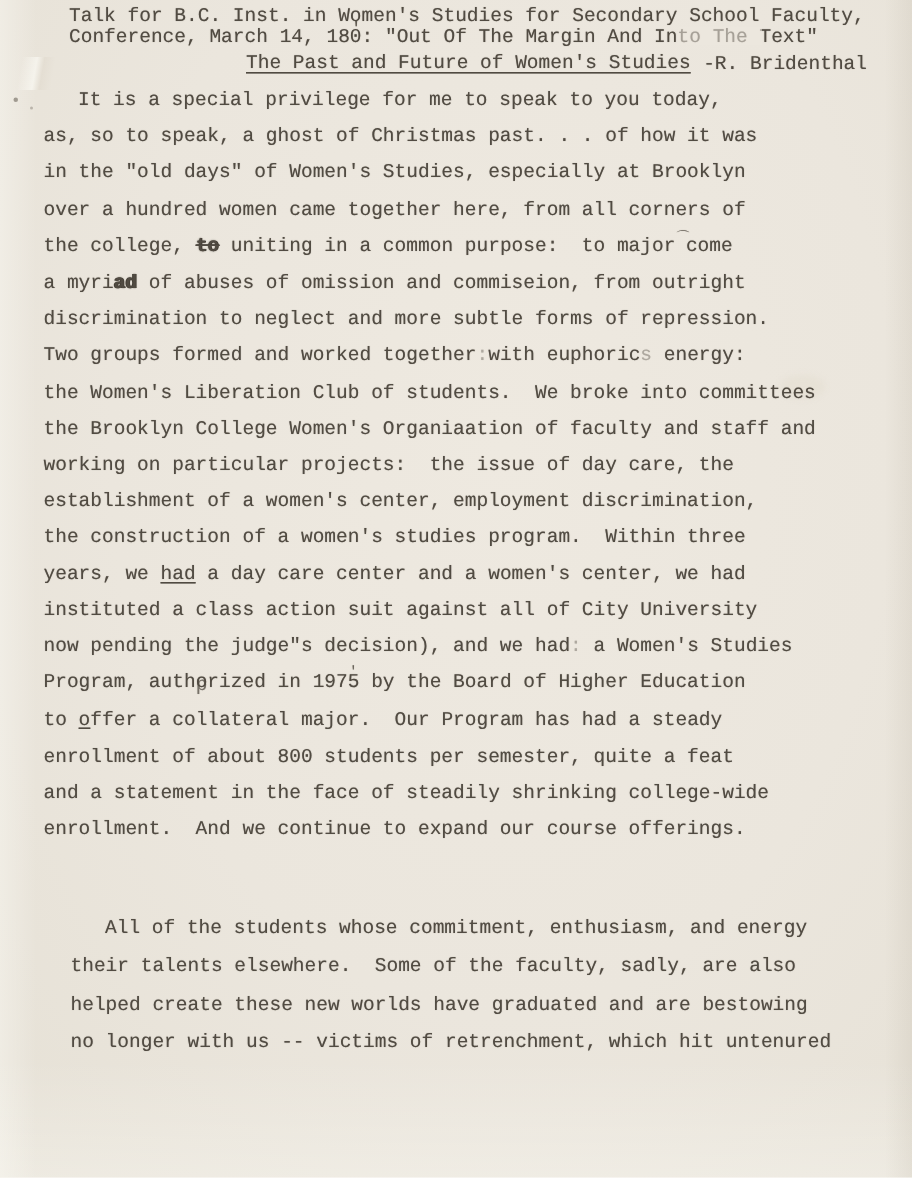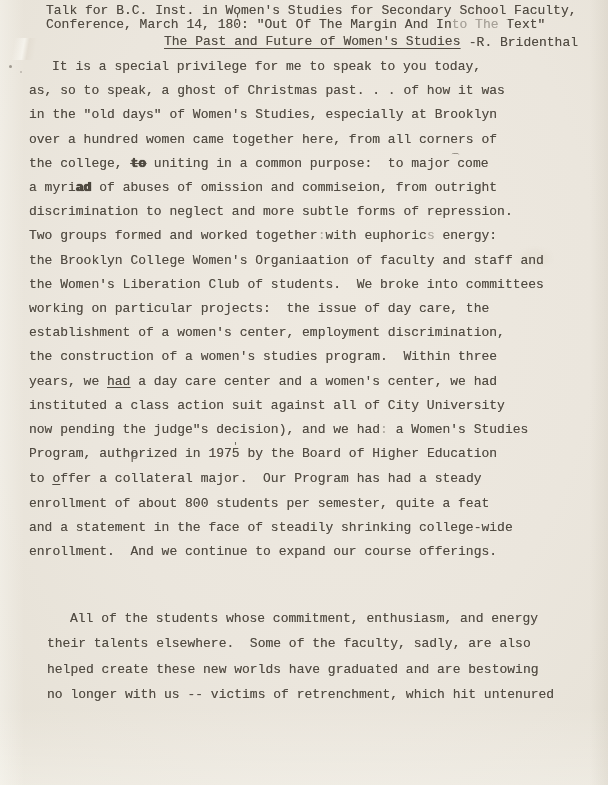--- a/index.html
+++ b/index.html
@@ -102,22 +102,22 @@
 
 <div class="para1">
   <div class="line indent">It is a special privilege for me to speak to you today,</div>
   <div class="line">as, so to speak, a ghost of Christmas past. . . of how it was</div>
   <div class="line">in the "old days" of Women's Studies, especially at Brooklyn</div>
   <div class="line">over a hundred women came together here, from all corners of</div>
   <div class="line"><span>the college, </span><span class="struck">to</span><span> uniting in a common purpose:  to major</span><span class="tie-mark">⌒</span><span>come</span></div>
   <div class="line"><span>a myri</span><span class="overtyped">ad</span><span> of abuses of omission and commiseion, from outright</span></div>
   <div class="line">discrimination to neglect and more subtle forms of repression.</div>
   <div class="line"><span>Two groups formed and worked together</span><span class="faint">:</span><span>with euphoric</span><span class="faint">s</span><span> energy:</span></div>
+  <div class="line">the Women's Liberation Club of students.  We broke into committees</div>
   <div class="line">the Brooklyn College Women's Organiaation of faculty and staff and</div>
-  <div class="line">the Women's Liberation Club of students.  We broke into committees</div>
   <div class="line">working on particular projects:  the issue of day care, the</div>
   <div class="line">establishment of a women's center, employment discrimination,</div>
   <div class="line">the construction of a women's studies program.  Within three</div>
   <div class="line"><span>years, we </span><span class="uline">had</span><span> a day care center and a women's center, we had</span></div>
   <div class="line">instituted a class action suit against all of City University</div>
   <div class="line"><span>now pending the judge"s decision), and we had</span><span class="faint">:</span><span> a Women's Studies</span></div>
   <div class="line"><span>Program, auth</span><span class="overstrike-op"><span class="op-under">p</span><span class="op-main">o</span></span><span>rized in 197</span><span class="sup-mark">'</span><span>5 by the Board of Higher Education</span></div>
   <div class="line"><span>to </span><span class="uline">o</span><span>ffer a collateral major.  Our Program has had a steady</span></div>
   <div class="line">enrollment of about 800 students per semester, quite a feat</div>
   <div class="line">and a statement in the face of steadily shrinking college-wide</div>

